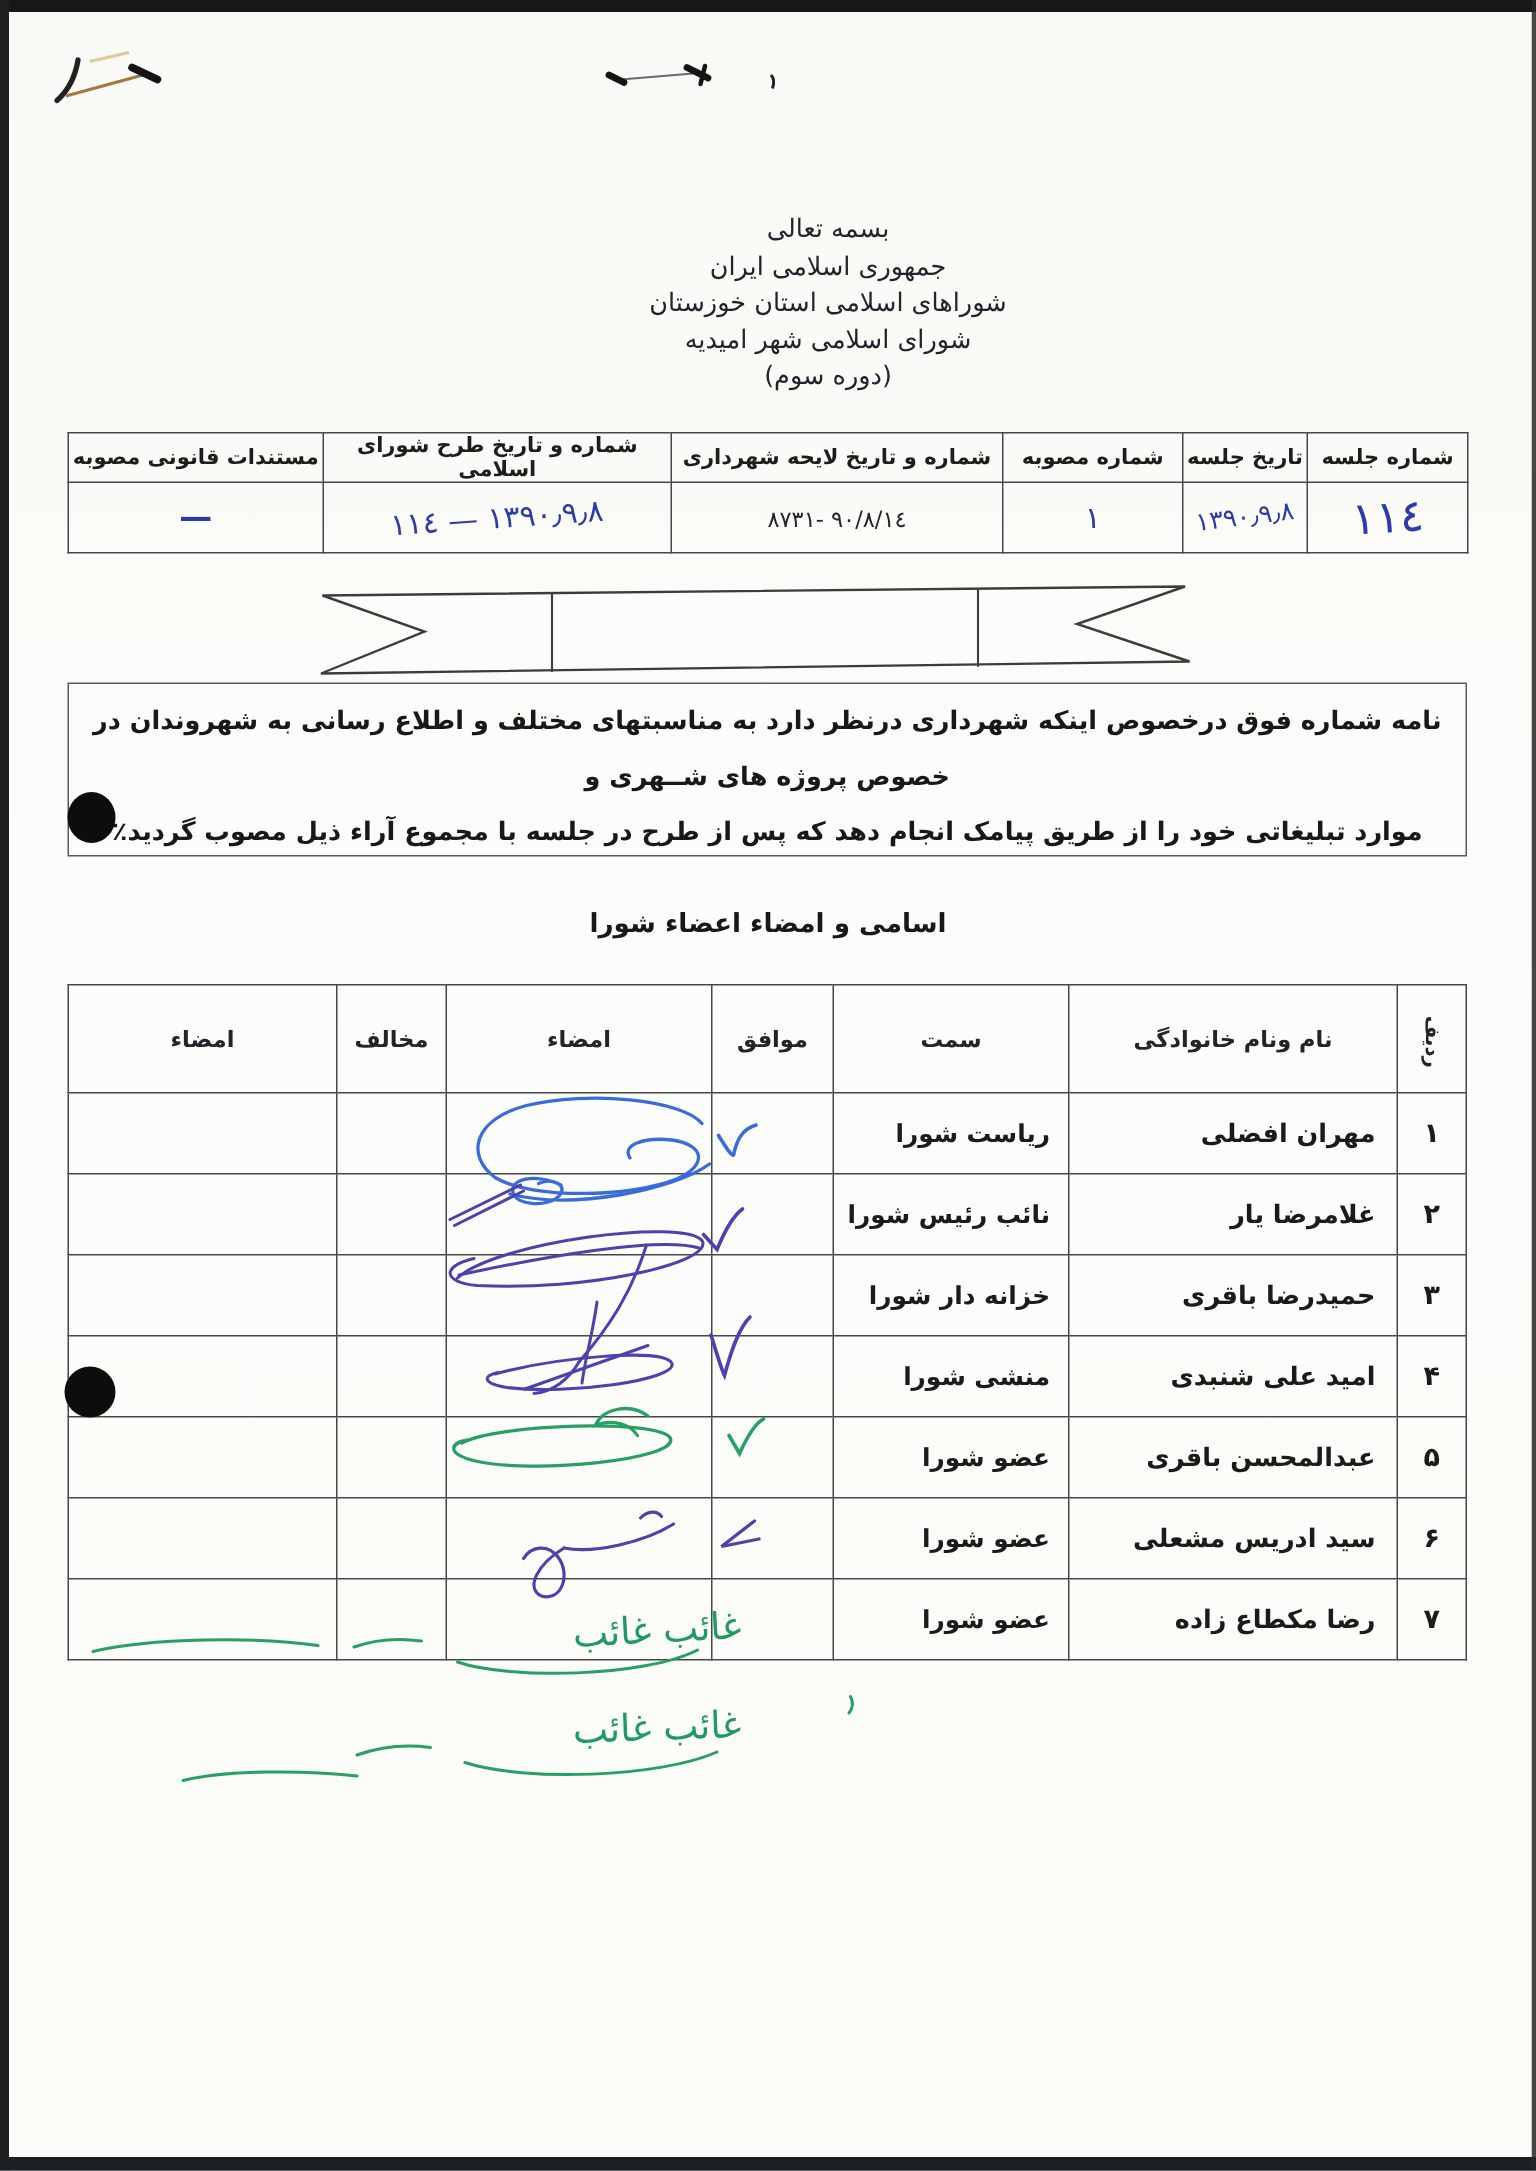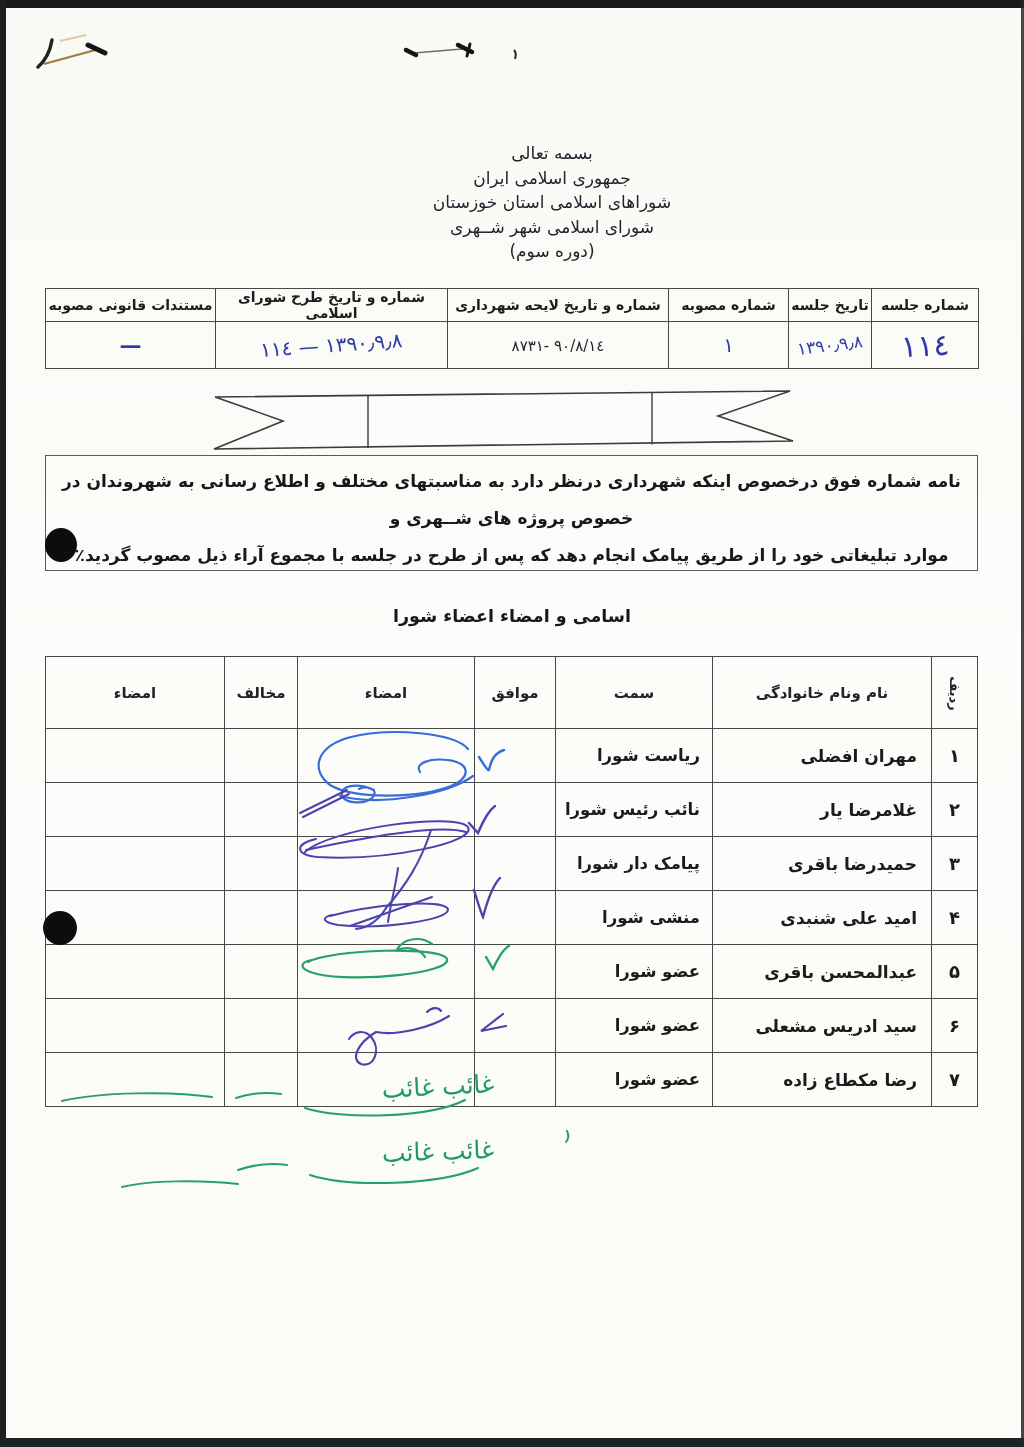--- a/index.html
+++ b/index.html
@@ -63,21 +63,21 @@
   <svg class="svg-under" width="1024" height="1447" viewBox="0 0 1024 1447">
     <polygon points="215,397 790,391 718,416 793,441 214,449 283,421" fill="#fcfcfa" stroke="#3c3c3c" stroke-width="1.6"></polygon>
     <line x1="368" y1="395.5" x2="368" y2="448" stroke="#3c3c3c" stroke-width="1.4"></line>
     <line x1="652" y1="392.5" x2="652" y2="444.5" stroke="#3c3c3c" stroke-width="1.4"></line>
   </svg>
 
   <div class="hdr">
     <div>بسمه تعالی</div>
     <div>جمهوری اسلامی ایران</div>
     <div>شوراهای اسلامی استان خوزستان</div>
-    <div>شورای اسلامی شهر شــهری</div>
+    <div>شورای اسلامی شهر امیدیه</div>
     <div>(دوره سوم)</div>
   </div>
 
   <table class="meta-table" dir="rtl">
     <colgroup>
       <col style="width:107px">
         <col style="width:83px">
         <col style="width:120px">
       <col style="width:221px">
         <col style="width:232px">
@@ -145,21 +145,21 @@
       <td class="name">غلامرضا یار</td>
       <td class="pos">نائب رئیس شورا</td>
       <td></td>
           <td></td>
       <td></td>
           <td></td>
     </tr>
     <tr>
       <td class="no">۳</td>
       <td class="name">حمیدرضا باقری</td>
-      <td class="pos">پیامک دار شورا</td>
+      <td class="pos">خزانه دار شورا</td>
       <td></td>
           <td></td>
       <td></td>
           <td></td>
     </tr>
     <tr>
       <td class="no">۴</td>
       <td class="name">امید علی شنبدی</td>
       <td class="pos">منشی شورا</td>
       <td></td>

